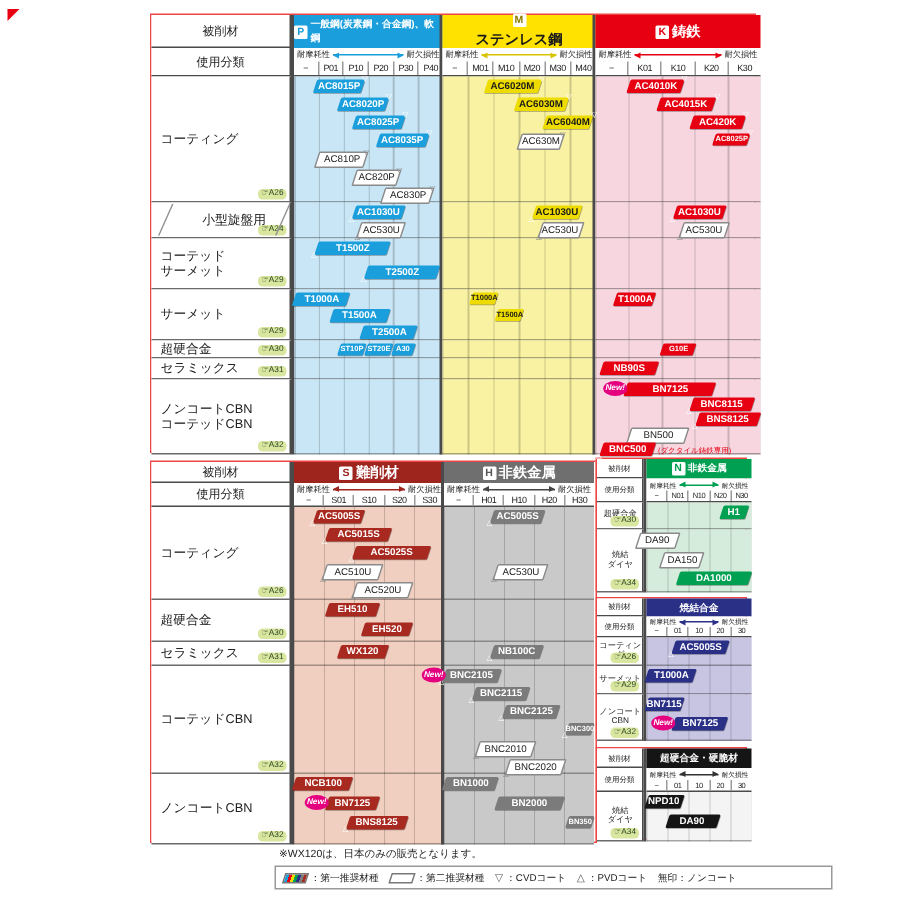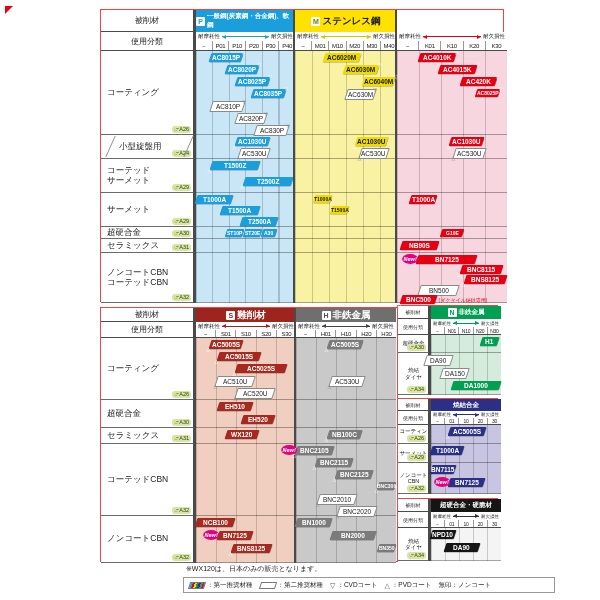--- a/index.html
+++ b/index.html
@@ -7,21 +7,21 @@
        font-family:"Liberation Sans","DejaVu Sans",sans-serif;}
   .stage{position:absolute;inset:0;}
   .tbl{position:absolute;border:1px solid #ef4444;box-sizing:border-box;background:#fff;}
   .cell{position:absolute;box-sizing:border-box;}
   .hdrcell{display:flex;align-items:center;justify-content:center;color:#222;
            border-right:1px solid #4a4a4a;border-bottom:1px solid #4a4a4a;background:#fff;}
   .labelcell{position:absolute;box-sizing:border-box;background:#fff;color:#222;
              border-bottom:1px solid #6a6a6a;border-right:1px solid #4a4a4a;
              display:flex;align-items:center;padding-left:6px;white-space:pre-line;line-height:1.1;}
   .labelcell.center{justify-content:center;padding-left:1px;text-align:center;}
-  .labelcell.slant{padding-left:18px;}
+  .labelcell.slant{padding-left:18px;justify-content:center;}
   .labelcell.slant::before{content:"";position:absolute;left:9px;top:1px;bottom:1px;width:1px;
              background:#909090;transform:skewX(-24deg);}
   .labelcell.slant::after{content:"";position:absolute;right:4px;top:1px;bottom:1px;width:1px;
              background:#909090;transform:skewX(-24deg);}
   .sect{position:absolute;box-sizing:border-box;border-left:2px solid #4a4a4a;}
   .sect-hdr{position:absolute;display:flex;align-items:center;justify-content:center;gap:2px;
             font-weight:bold;box-sizing:border-box;}
   .letterbox{background:#fff;width:9px;height:9px;display:inline-flex;align-items:center;
              justify-content:center;font-size:7px;font-weight:bold;border-radius:1px;flex:none;}
   .clsrow{position:absolute;display:flex;align-items:center;color:#222;background:#fff;
@@ -171,21 +171,21 @@
               <span class="lbl">ST20E</span>
             </div>
             <div class="badge small" style="left: 66px; top: 2px; width: 14.025px; height: 8px; background: rgb(27, 159, 220); color: rgb(255, 255, 255);">
               <span class="lbl">A30</span>
             </div>
           </div>
           <div class="rowband" style="left: 0px; top: 229px; width: 99px; height: 14px; background-color: rgb(201, 230, 246); background-image: repeating-linear-gradient(to right, rgba(0, 0, 0, 0.18) 0px, rgba(0, 0, 0, 0.18) 1px, transparent 1px, transparent 16.5px);"></div>
           <div class="rowband" style="left: 0px; top: 243px; width: 99px; height: 50px; background-color: rgb(201, 230, 246); background-image: repeating-linear-gradient(to right, rgba(0, 0, 0, 0.18) 0px, rgba(0, 0, 0, 0.18) 1px, transparent 1px, transparent 16.5px);"></div>
         </div>
         <div class="sect" style="left: 192px; top: 0px; width: 102px; height: 293px;">
-          <div class="sect-hdr" style="left: 0px; top: 0px; width: 102px; height: 22px; background: rgb(255, 226, 0); color: rgb(26, 26, 26); font-size: 9.5px;">
+          <div class="sect-hdr" style="left: 0px; top: 0px; width: 102px; height: 22px; background: rgb(255, 226, 0); color: rgb(26, 26, 26); font-size: 9.5px; flex-direction: column;">
             <div class="letterbox" style="color: rgb(138, 122, 0);">M</div>
             <span>ステンレス鋼</span>
           </div>
           <div class="clsrow" style="left: 0px; top: 22px; width: 102px; height: 9px; font-size: 5.5px;">
             <span>耐摩耗性</span>
             <div class="arrline" style="color: rgb(216, 196, 0);"></div>
             <span>耐欠損性</span>
           </div>
           <div class="ticks" style="left: 0px; top: 31px; width: 102px; height: 10px; font-size: 6px;">
             <div class="tick">−</div>
@@ -230,20 +230,24 @@
             </div>
             <div class="badge small" style="left: 35.7px; top: 13px; width: 17px; height: 8px; background: rgb(238, 220, 0); color: rgb(26, 26, 26);">
               <span class="lbl">T1500A</span>
             </div>
           </div>
           <div class="rowband" style="left: 0px; top: 217px; width: 102px; height: 12px; background-color: rgb(249, 242, 162); background-image: repeating-linear-gradient(to right, rgba(0, 0, 0, 0.18) 0px, rgba(0, 0, 0, 0.18) 1px, transparent 1px, transparent 17px);"></div>
           <div class="rowband" style="left: 0px; top: 229px; width: 102px; height: 14px; background-color: rgb(249, 242, 162); background-image: repeating-linear-gradient(to right, rgba(0, 0, 0, 0.18) 0px, rgba(0, 0, 0, 0.18) 1px, transparent 1px, transparent 17px);"></div>
           <div class="rowband" style="left: 0px; top: 243px; width: 102px; height: 50px; background-color: rgb(249, 242, 162); background-image: repeating-linear-gradient(to right, rgba(0, 0, 0, 0.18) 0px, rgba(0, 0, 0, 0.18) 1px, transparent 1px, transparent 17px);"></div>
         </div>
         <div class="sect" style="left: 294px; top: 0px; width: 110px; height: 293px;">
+          <div class="sect-hdr" style="left: 0px; top: 0px; width: 110px; height: 22px; background: rgb(230, 0, 18); color: rgb(255, 255, 255); font-size: 9.5px;">
+            <div class="letterbox" style="color: rgb(230, 0, 18);">K</div>
+            <span>鋳鉄</span>
+          </div>
           <div class="clsrow" style="left: 0px; top: 22px; width: 110px; height: 9px; font-size: 5.5px;">
             <span>耐摩耗性</span>
             <div class="arrline" style="color: rgb(230, 0, 18);"></div>
             <span>耐欠損性</span>
           </div>
           <div class="ticks" style="left: 0px; top: 31px; width: 110px; height: 10px; font-size: 6px;">
             <div class="tick">−</div>
             <div class="tick">K01</div>
             <div class="tick">K10</div>
             <div class="tick">K20</div>

